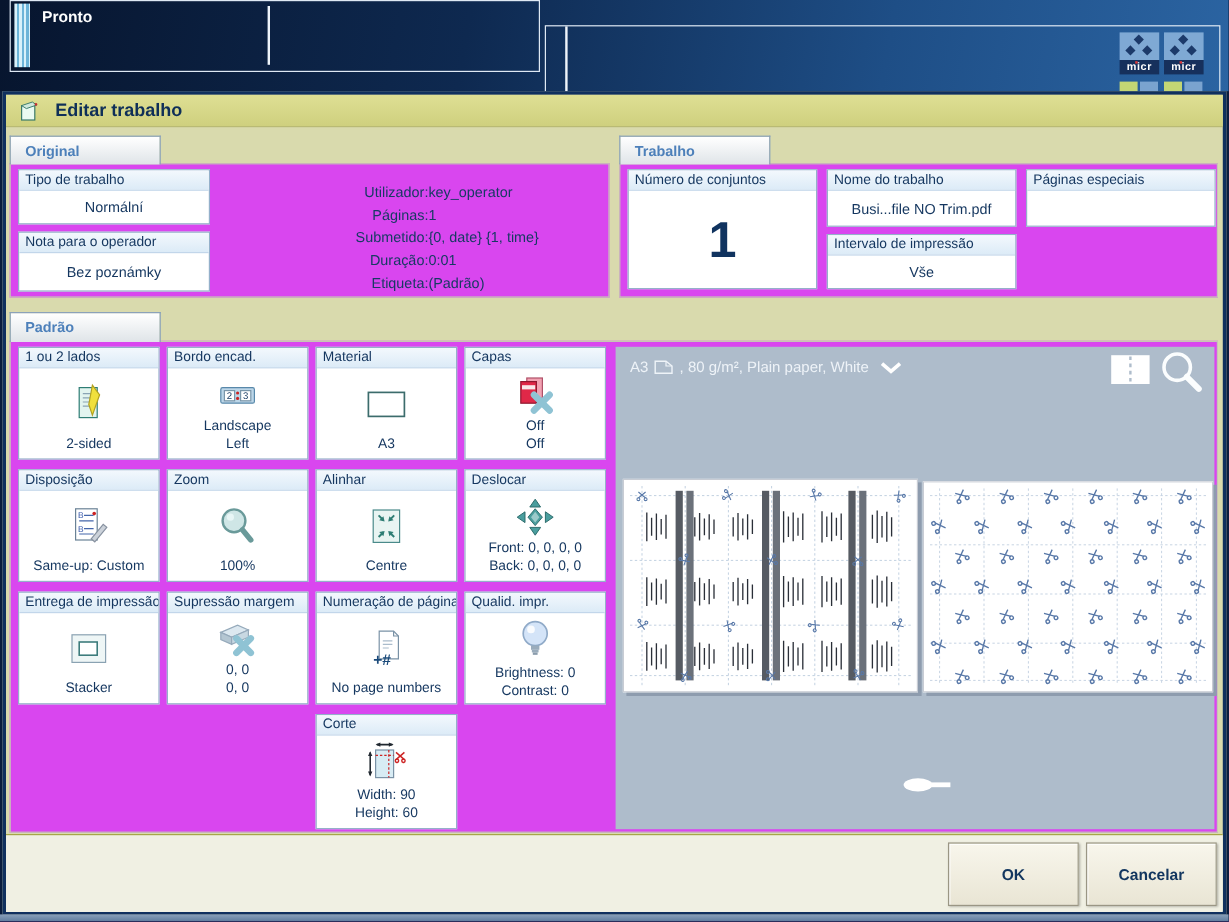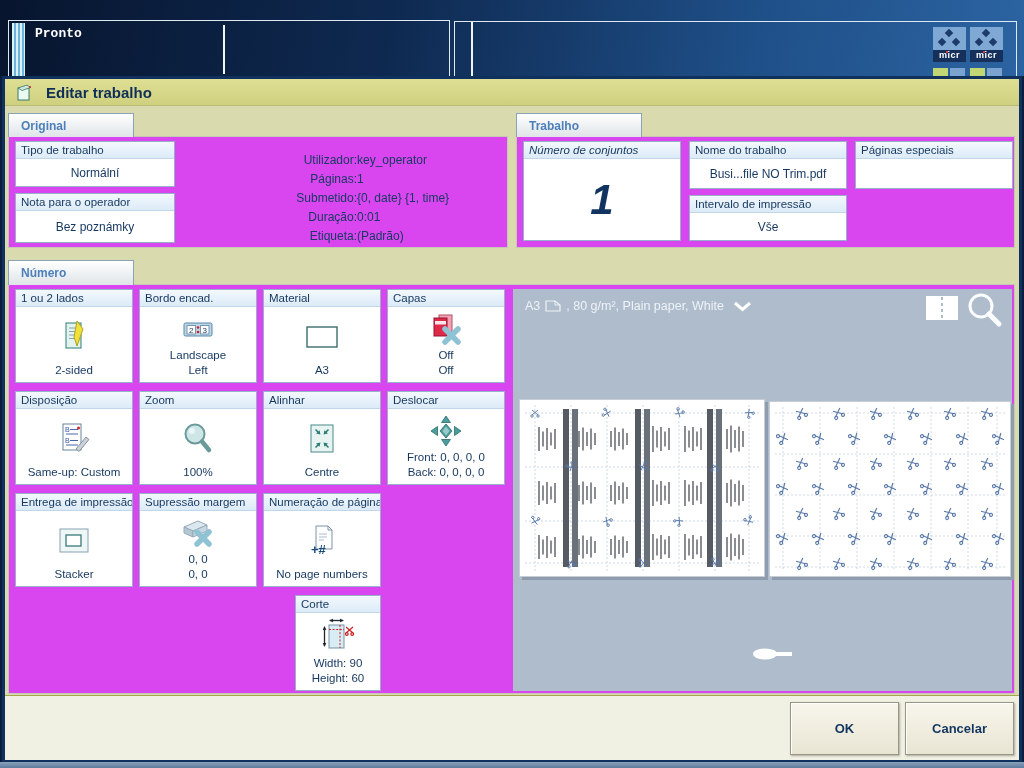--- a/index.html
+++ b/index.html
@@ -2,21 +2,21 @@
 <html><head>
 <meta charset="utf-8">
 <style>
   html,body{margin:0;padding:0;background:#0a1d3d;}
   #screen{position:relative;width:1024px;height:768px;overflow:hidden;
           font-family:"Liberation Sans",sans-serif;background:#0a1d3d;}
 
   
   .topbar{position:absolute;left:0;top:0;width:1024px;height:76px;
           background:linear-gradient(100deg,#07152e 0%,#0e2950 38%,#1e4e86 72%,#2b64a2 100%);}
-  .tb-box1{position:absolute;left:8px;top:20px;width:440px;height:58px;border:1px solid #dfe9f4;font-family:Liberation Mono, monospace;}
+  .tb-box1{position:absolute;left:8px;top:0;width:440px;height:58px;border:1px solid #dfe9f4;}
   .tb-stripes{position:absolute;left:3px;top:2px;width:13px;height:53px;
           background:repeating-linear-gradient(90deg,#d8f1fa 0 2px,#6cb4d8 2px 4px);}
   .tb-status{position:absolute;left:26px;top:5px;color:#ffffff;font-size:13px;font-weight:bold;}
   .tb-div{position:absolute;left:214px;top:4px;width:2px;height:49px;background:#eef4fa;}
   .tb-box2{position:absolute;left:454px;top:8px;width:561px;height:58px;border:1px solid #dfe9f4;margin-top:13px;}
   .tb-div2{position:absolute;left:16px;top:0;width:2px;height:56px;background:#eef4fa;}
   .micr-wrap{position:absolute;right:13px;top:5px;display:flex;gap:4px;}
   .micr{width:33px;}
   .micr-top{height:23px;background:#7fa9d4;position:relative;}
   .micr-dmd{position:absolute;width:6px;height:6px;background:#1c3a6a;transform:rotate(45deg);}
@@ -62,21 +62,21 @@
   
   #original-buttons .opt-btn{position:absolute;}
   #original-buttons .opt-btn:nth-child(1){left:6px;top:4px;width:160px;height:46px;}
   #original-buttons .opt-btn:nth-child(2){left:6px;top:56px;width:160px;height:50px;}
   #original-info{position:absolute;left:248px;top:14px;font-size:12px;color:#173a63;}
   .info-row{display:flex;line-height:19px;}
   .info-label{width:100px;text-align:right;}
   .info-value{margin-left:0;}
 
   
-  #btn-copies{position:absolute;left:6px;top:4px;width:158px;height:100px;font-style:italic;}
+  #btn-copies{position:absolute;left:6px;top:4px;width:158px;height:100px;}
   #btn-jobname{position:absolute;left:172px;top:4px;width:158px;height:48px;}
   #btn-range{position:absolute;left:172px;top:58px;width:158px;height:46px;}
   #btn-special{position:absolute;left:338px;top:4px;width:158px;height:48px;}
 
   
   #saida-grid{position:absolute;left:6px;top:4px;display:grid;
       grid-template-columns:repeat(4,118px);grid-template-rows:94px 94px 94px 96px;
       column-gap:6px;row-gap:8px;}
 
   
@@ -205,21 +205,21 @@
       <div class="opt-btn" id="btn-range">
         <div class="opt-header">Intervalo de impressão</div>
         <div class="opt-center">Vše</div>
       </div>
       <div class="opt-btn" id="btn-special">
         <div class="opt-header">Páginas especiais</div>
         <div class="opt-center"></div>
       </div>
     </div>
 
-    <div class="tab" id="saida-tab">Número</div>
+    <div class="tab" id="saida-tab">Padrão</div>
     <div class="panel" id="saida-panel">
       <div id="saida-grid">
           <div class="opt-btn">
             <div class="opt-header">1 ou 2 lados</div>
             <div class="opt-body">
               <div class="opt-icon">
                 <svg width="40" height="36" viewBox="0 0 40 36">
    <rect x="12" y="4" width="15" height="25" fill="#e2f4ef" stroke="#2e7d74"></rect>
    <path d="M15 9h9M15 12.5h9M15 16h6M15 19.5h8" stroke="#8aa4b4" stroke-width="1"></path>
    <path d="M23 2 L29 10 L23 27 L20 18 Z" fill="#f0e03c" stroke="#b2a220" stroke-width="1"></path>
@@ -370,21 +370,36 @@
                 <svg width="42" height="38" viewBox="0 0 42 38">
    <path d="M15 4 h12 l4 4 v19 h-16 z" fill="#ffffff" stroke="#7a92a6"></path>
    <path d="M27 4 v4 h4" fill="none" stroke="#7a92a6"></path>
    <path d="M18 12h8M18 15h8M18 18h5" stroke="#aabccc" stroke-width="1"></path>
    <text x="10" y="32" font-size="13" font-weight="bold" fill="#1a4a7a" font-family="Liberation Sans,sans-serif">+#</text>
                 </svg>
               </div>
               <div class="opt-value">No page numbers</div>
             </div>
           </div>
-          <div class="opt-btn" style="grid-area: 4 / 3; margin-left: 32px;">
+          <div class="opt-btn">
+            <div class="opt-header">Qualid. impr.</div>
+            <div class="opt-body">
+              <div class="opt-icon">
+                <svg width="42" height="40" viewBox="0 0 42 40">
+   <circle cx="21" cy="14" r="10" fill="#d4e4f8" stroke="#90aac8" stroke-width="1.4"></circle>
+   <circle cx="17.5" cy="10.5" r="3.2" fill="#ffffff" opacity="0.85"></circle>
+   <rect x="17.5" y="24" width="7" height="3.5" fill="#9aacbc"></rect>
+   <rect x="18.2" y="27.5" width="5.6" height="2.2" fill="#9aacbc"></rect>
+   <rect x="19" y="29.7" width="4" height="2" fill="#8a9cac"></rect>
+                </svg>
+              </div>
+              <div class="opt-value">Brightness: 0<br>Contrast: 0</div>
+            </div>
+          </div>
+          <div class="opt-btn" style="grid-area: 4 / 3;">
             <div class="opt-header">Corte</div>
             <div class="opt-body">
               <div class="opt-icon">
                 <svg width="44" height="40" viewBox="0 0 44 40">
    <rect x="13" y="9" width="15" height="23" fill="#d8ecf4" stroke="#7a92a6"></rect>
    <path d="M13 13.5 h15" stroke="#cc2222" stroke-width="1" stroke-dasharray="2,1.6"></path>
    <path d="M24 9 v23" stroke="#cc2222" stroke-width="1" stroke-dasharray="2,1.6"></path>
    <path d="M14 4.5 h13" stroke="#202830" stroke-width="1.3"></path>
    <polygon points="13,4.5 17,2.7 17,6.3" fill="#202830"></polygon>
                   <polygon points="28,4.5 24,2.7 24,6.3" fill="#202830"></polygon>

